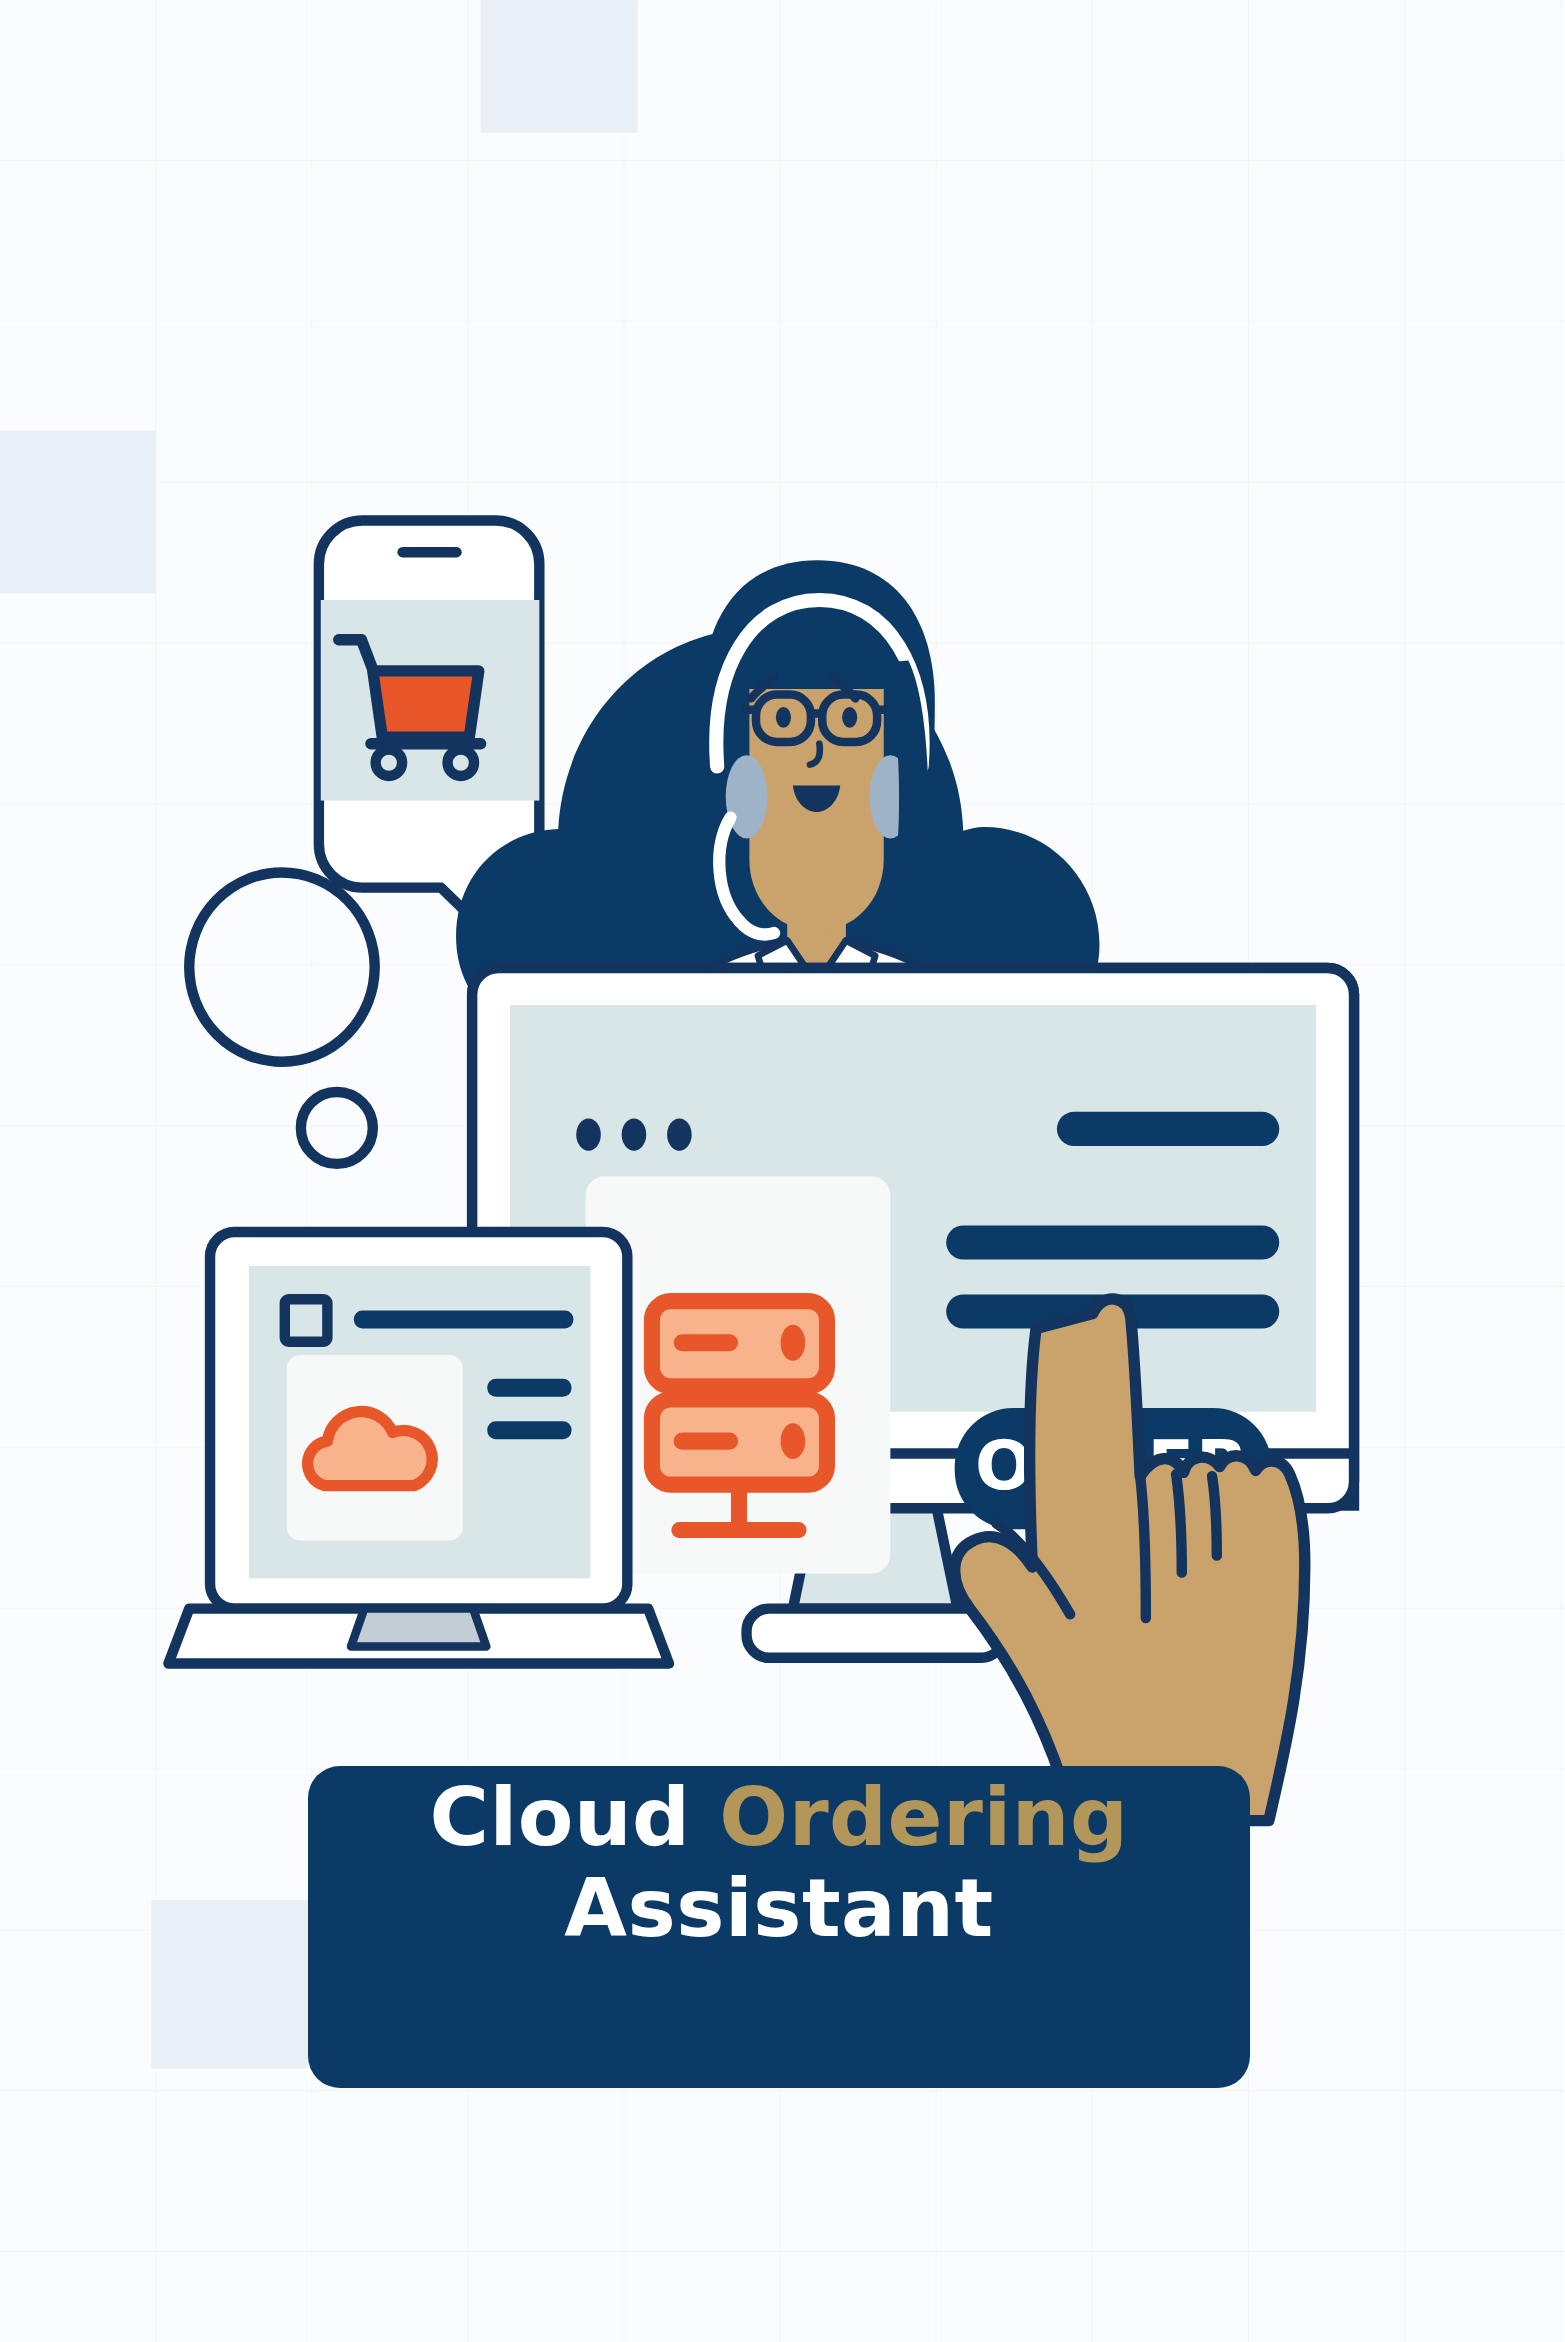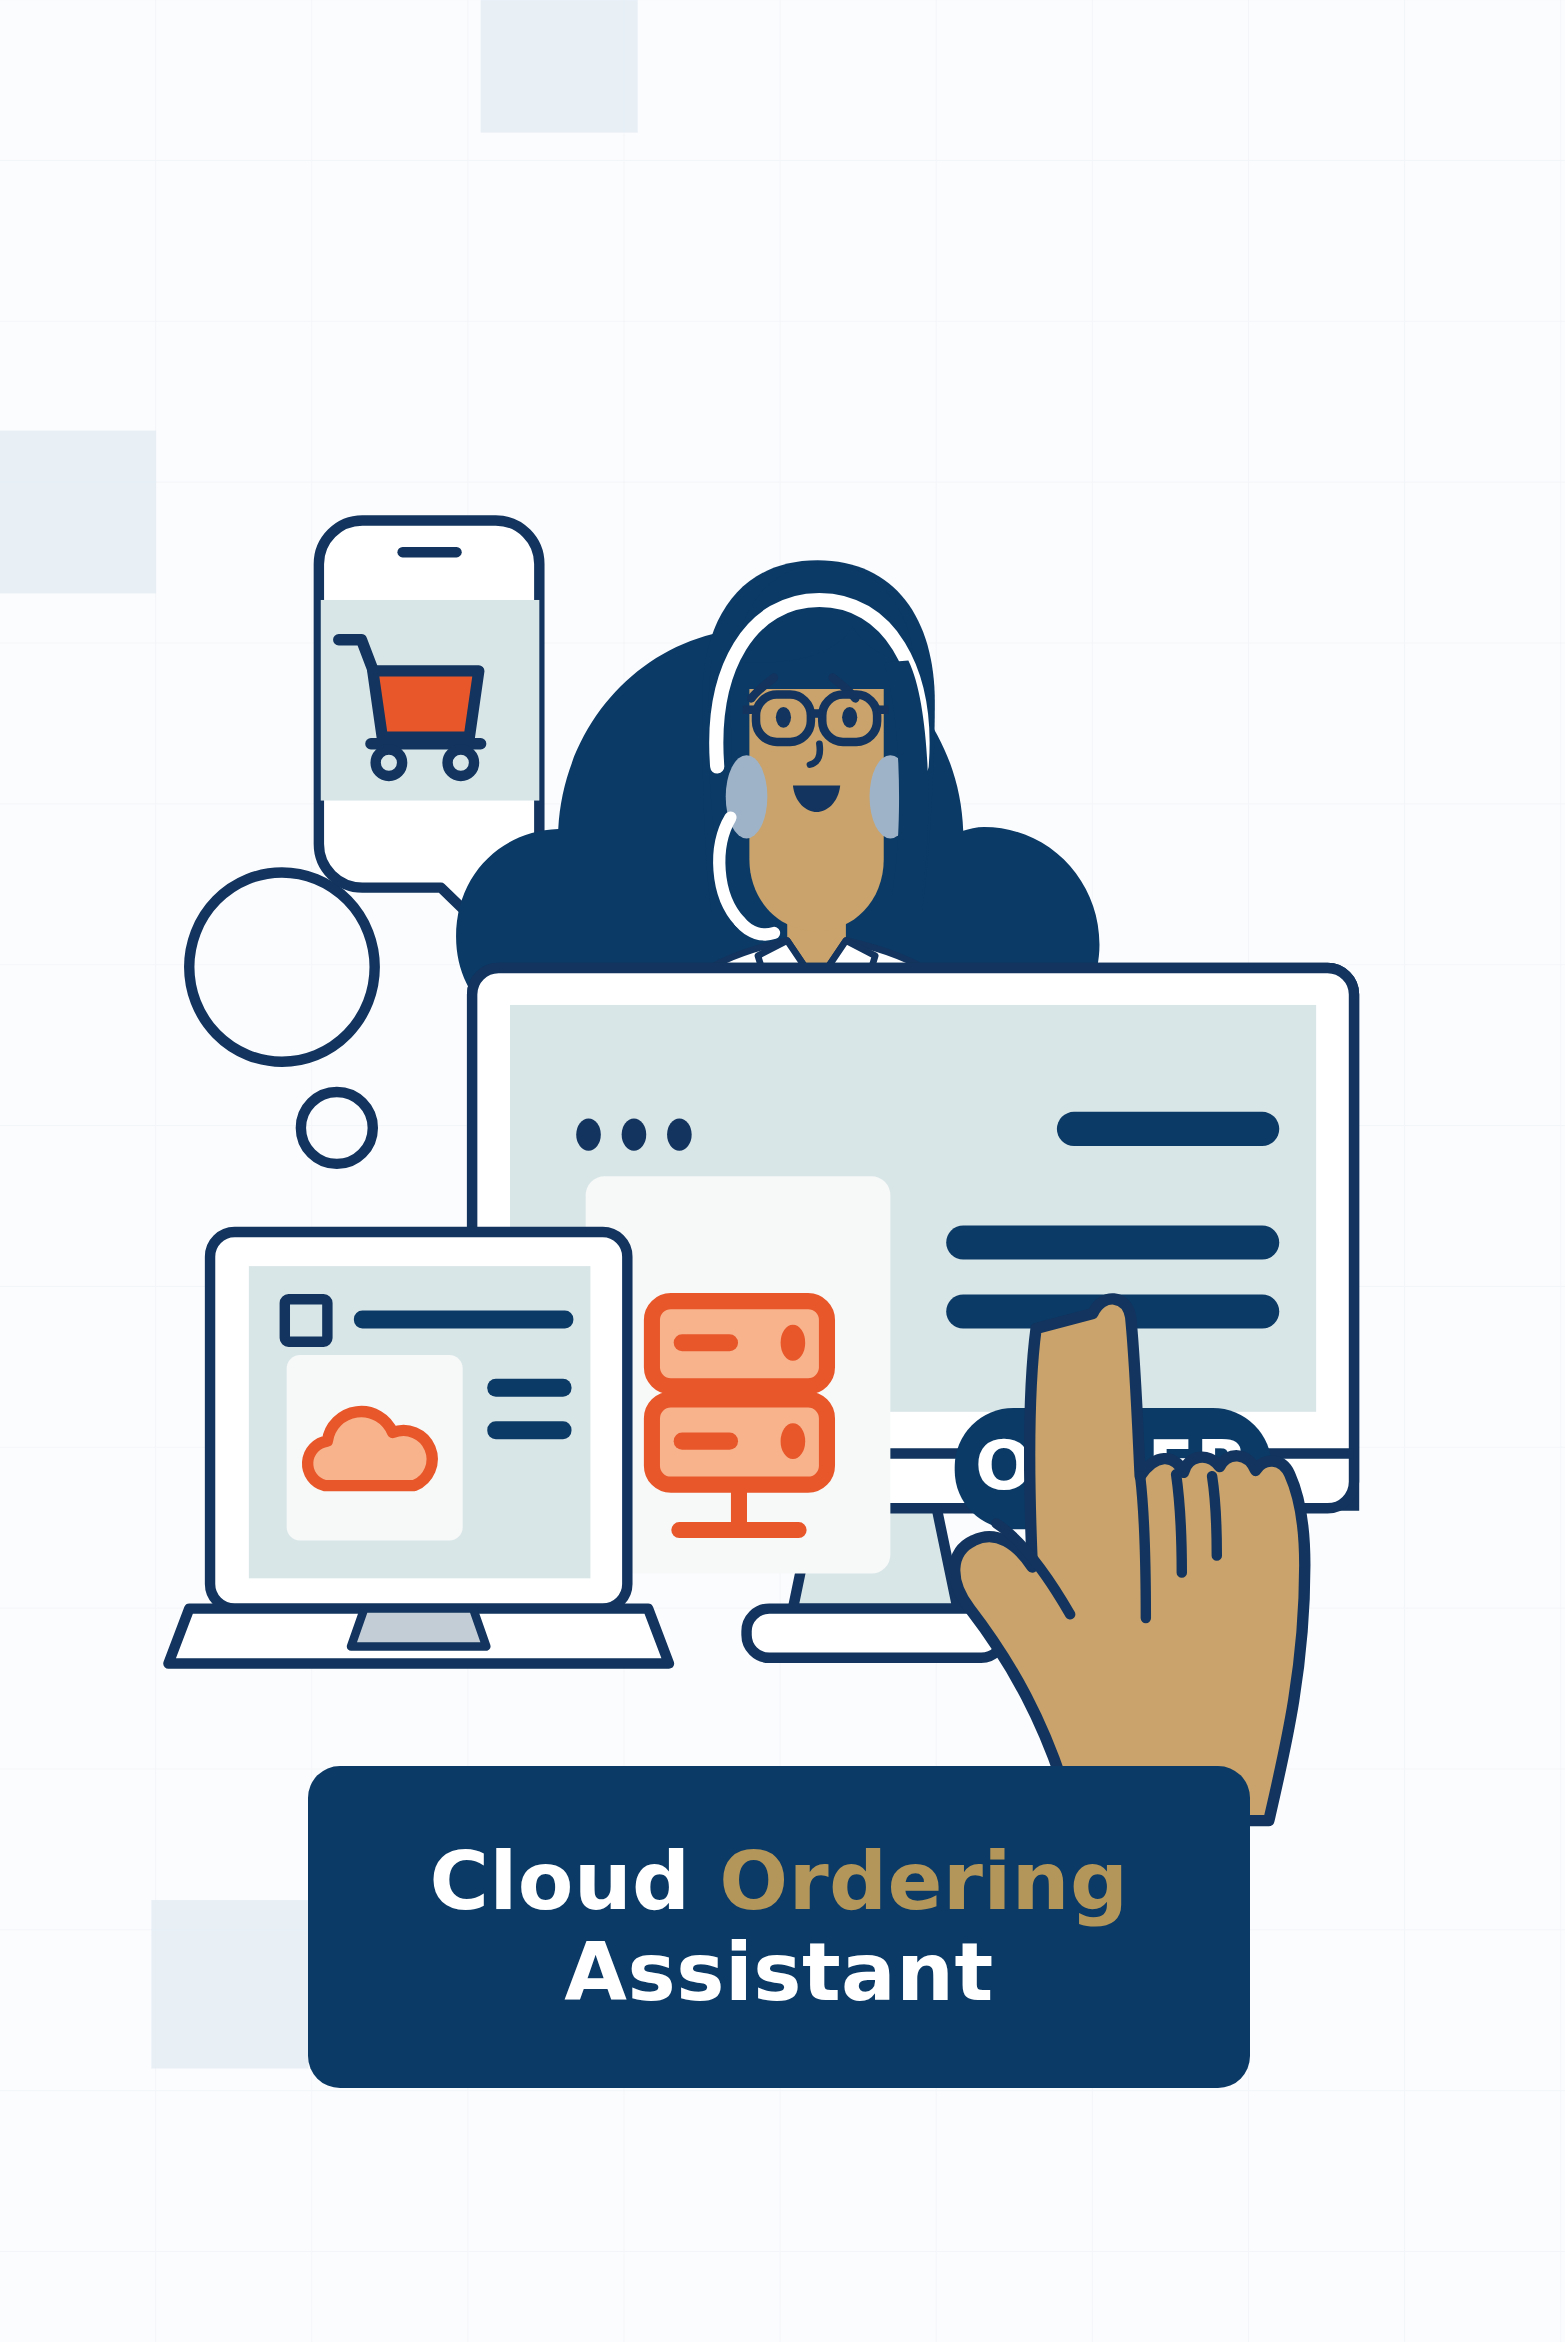--- a/index.html
+++ b/index.html
@@ -31,23 +31,22 @@
     left: 308px;
     top: 1766px;
     width: 942px;
     height: 322px;
     background: #0b3d६6;
     background: #0b3a66;
     border-radius: 32px;
     display: flex;
     flex-direction: column;
     align-items: center;
-    justify-content: center;
     box-sizing: border-box;
-    padding: 22px 28px;
+    padding: 6px 28px;
   }
   .banner-line {
     text-align: center;
     font-family: "DejaVu Sans", sans-serif;
     font-weight: bold;
     font-size: 81px;
     line-height: 1.12;
     letter-spacing: 0.5px;
     white-space: nowrap;
   }

